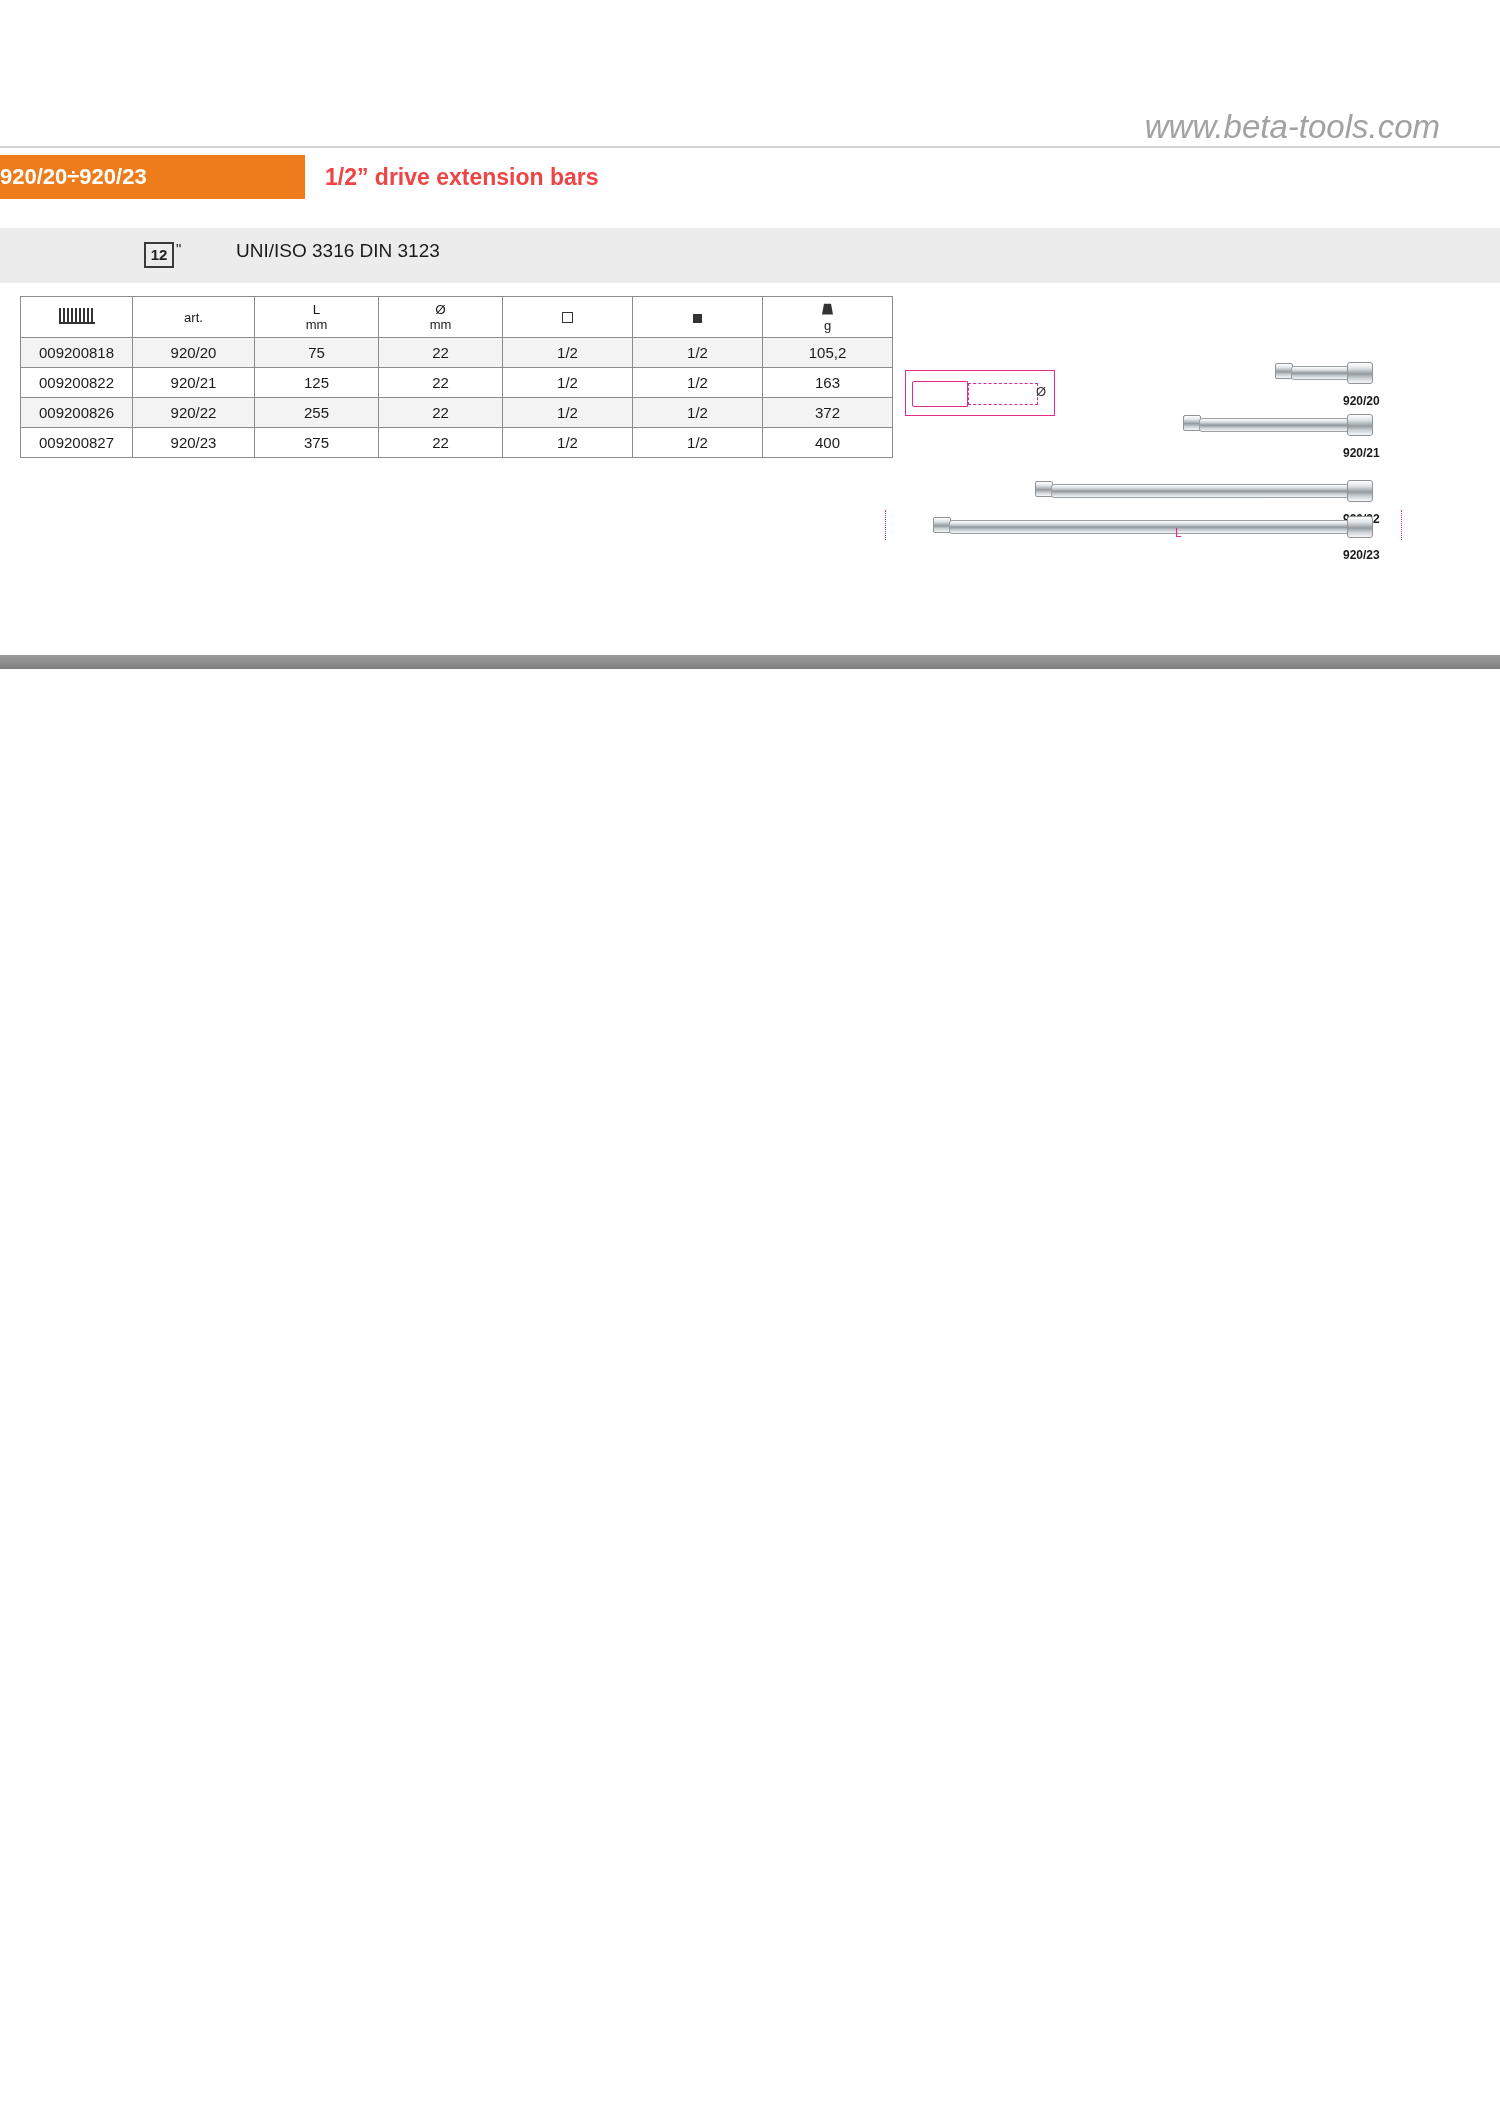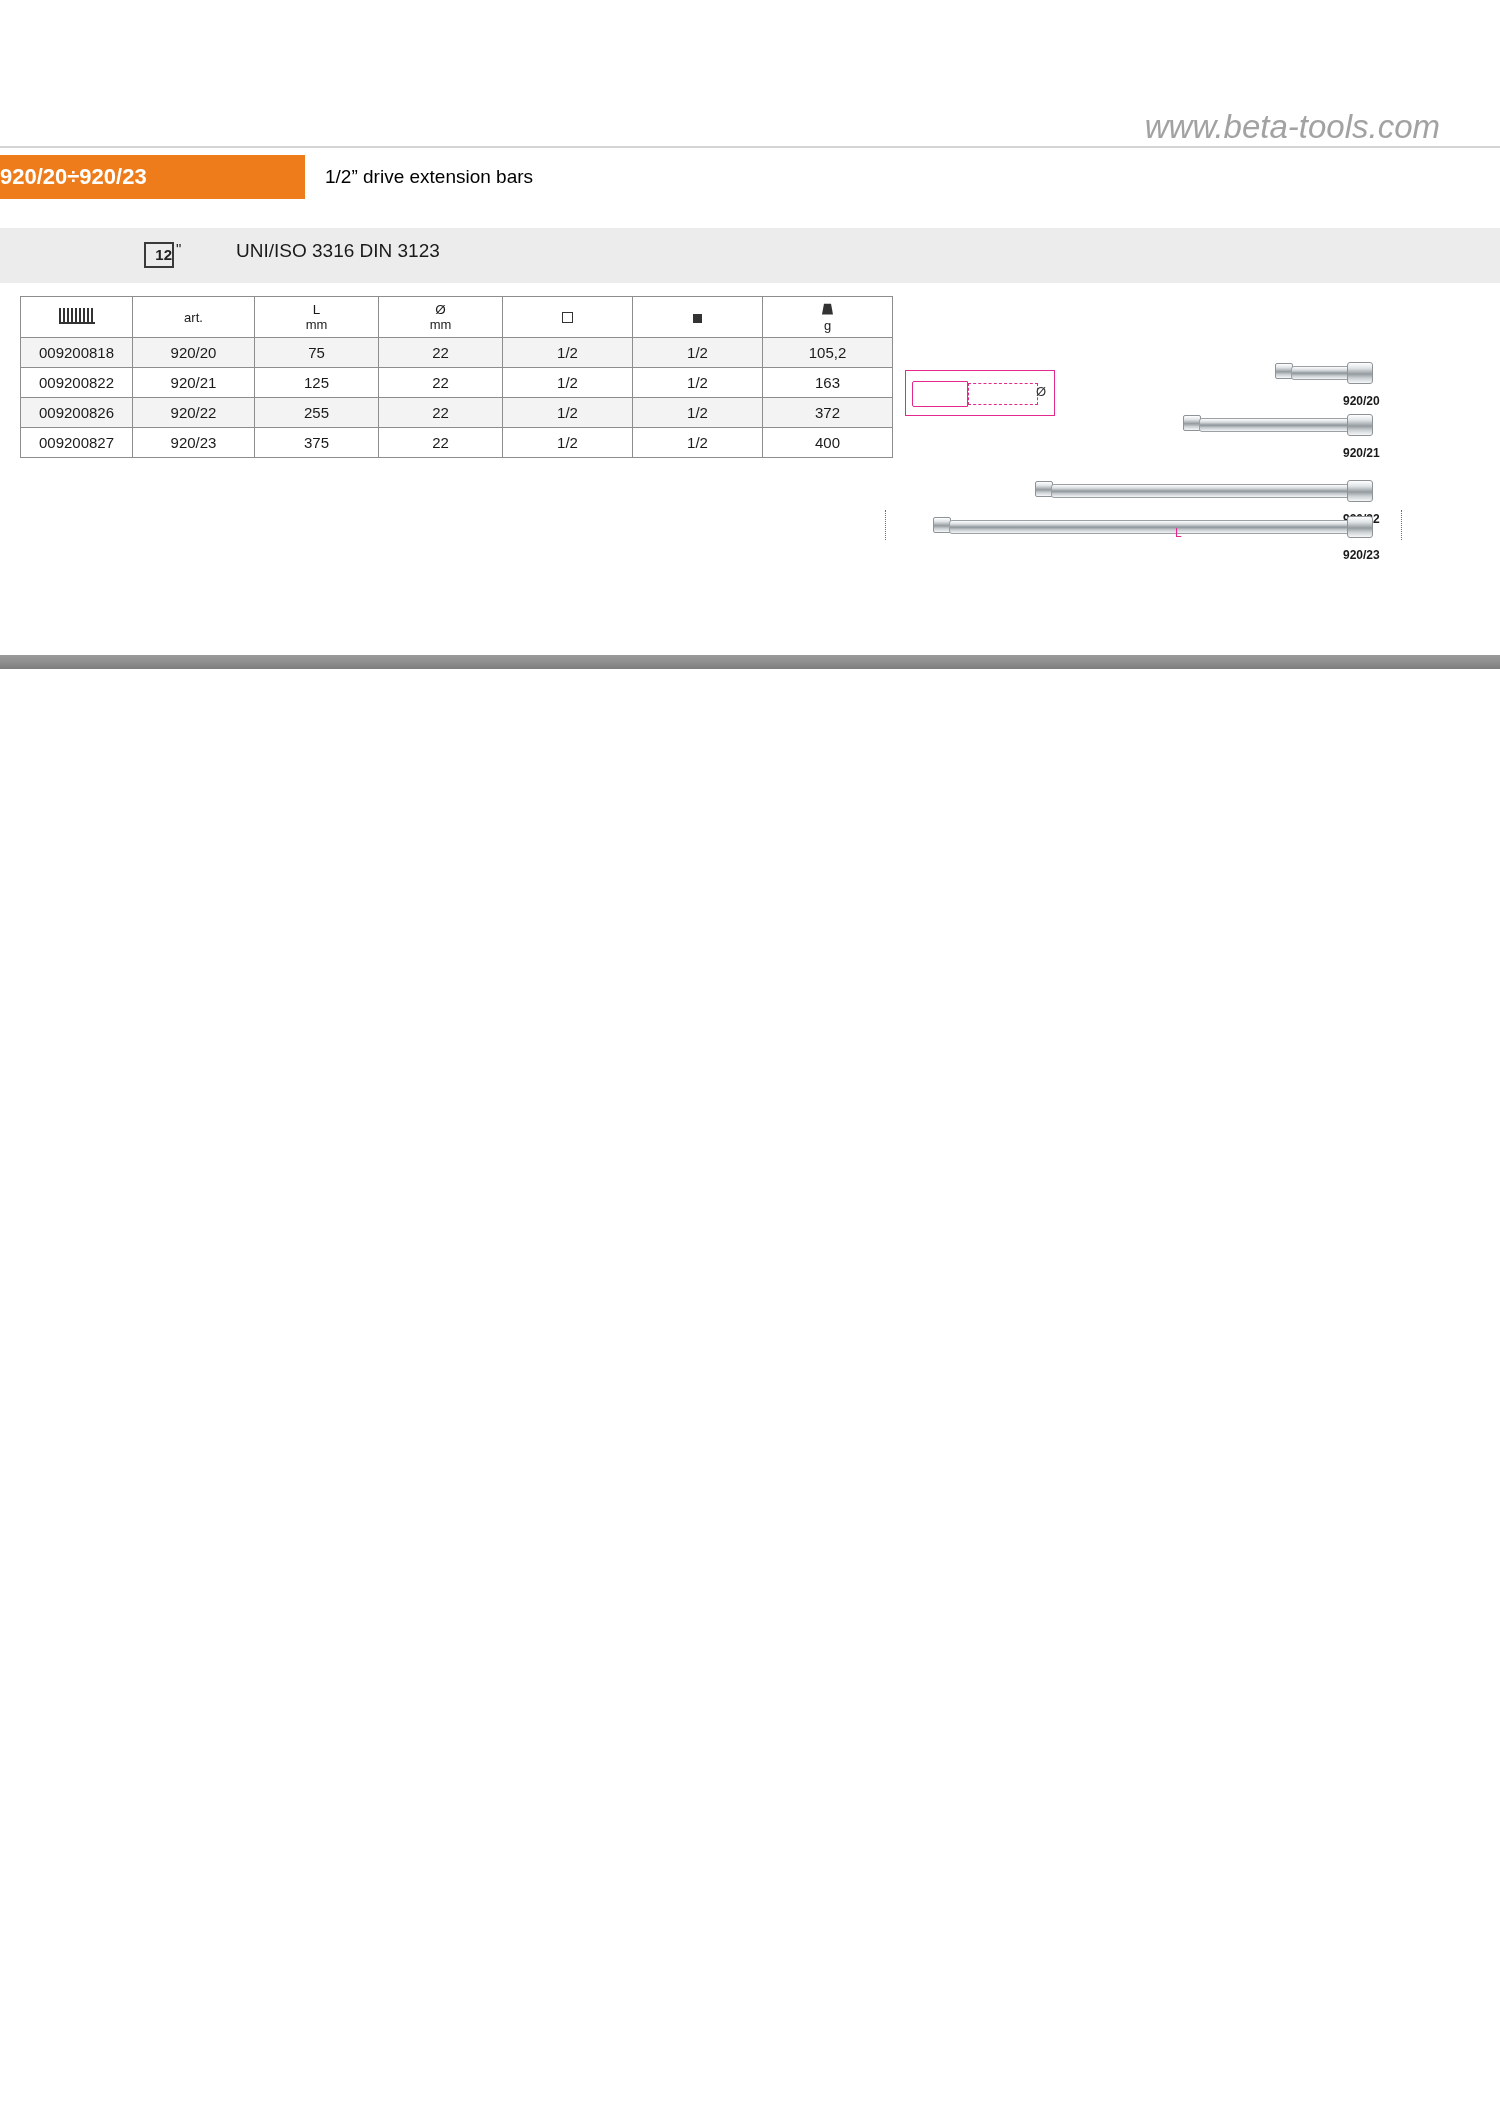--- a/index.html
+++ b/index.html
@@ -103,23 +103,23 @@
     font-weight: bold;
     line-height: 44px;
     box-sizing: border-box;
   }
   .title-text {
     position: absolute;
     left: 325px;
     top: 0;
     height: 44px;
     line-height: 44px;
-    font-size: 19px;
-    font-weight: normal;
-    color: #000000;
+    font-size: 23px;
+    font-weight: bold;
+    color: #ef4444;
   }
 
   
   .std-band {
     position: absolute;
     left: 0;
     top: 228px;
     width: 1500px;
     height: 55px;
     background: #ececec;
@@ -127,21 +127,21 @@
   .std-icon {
     position: absolute;
     left: 144px;
     top: 14px;
     width: 30px;
     height: 26px;
     border: 2px solid #3a3a3a;
     box-sizing: border-box;
     font-size: 15px;
     line-height: 22px;
-    text-align: right;
+    text-align: center;
     font-weight: bold;
     color: #222;
   }
   .std-icon-sup {
     position: absolute;
     left: 176px;
     top: 12px;
     font-size: 15px;
     color: #222;
   }

